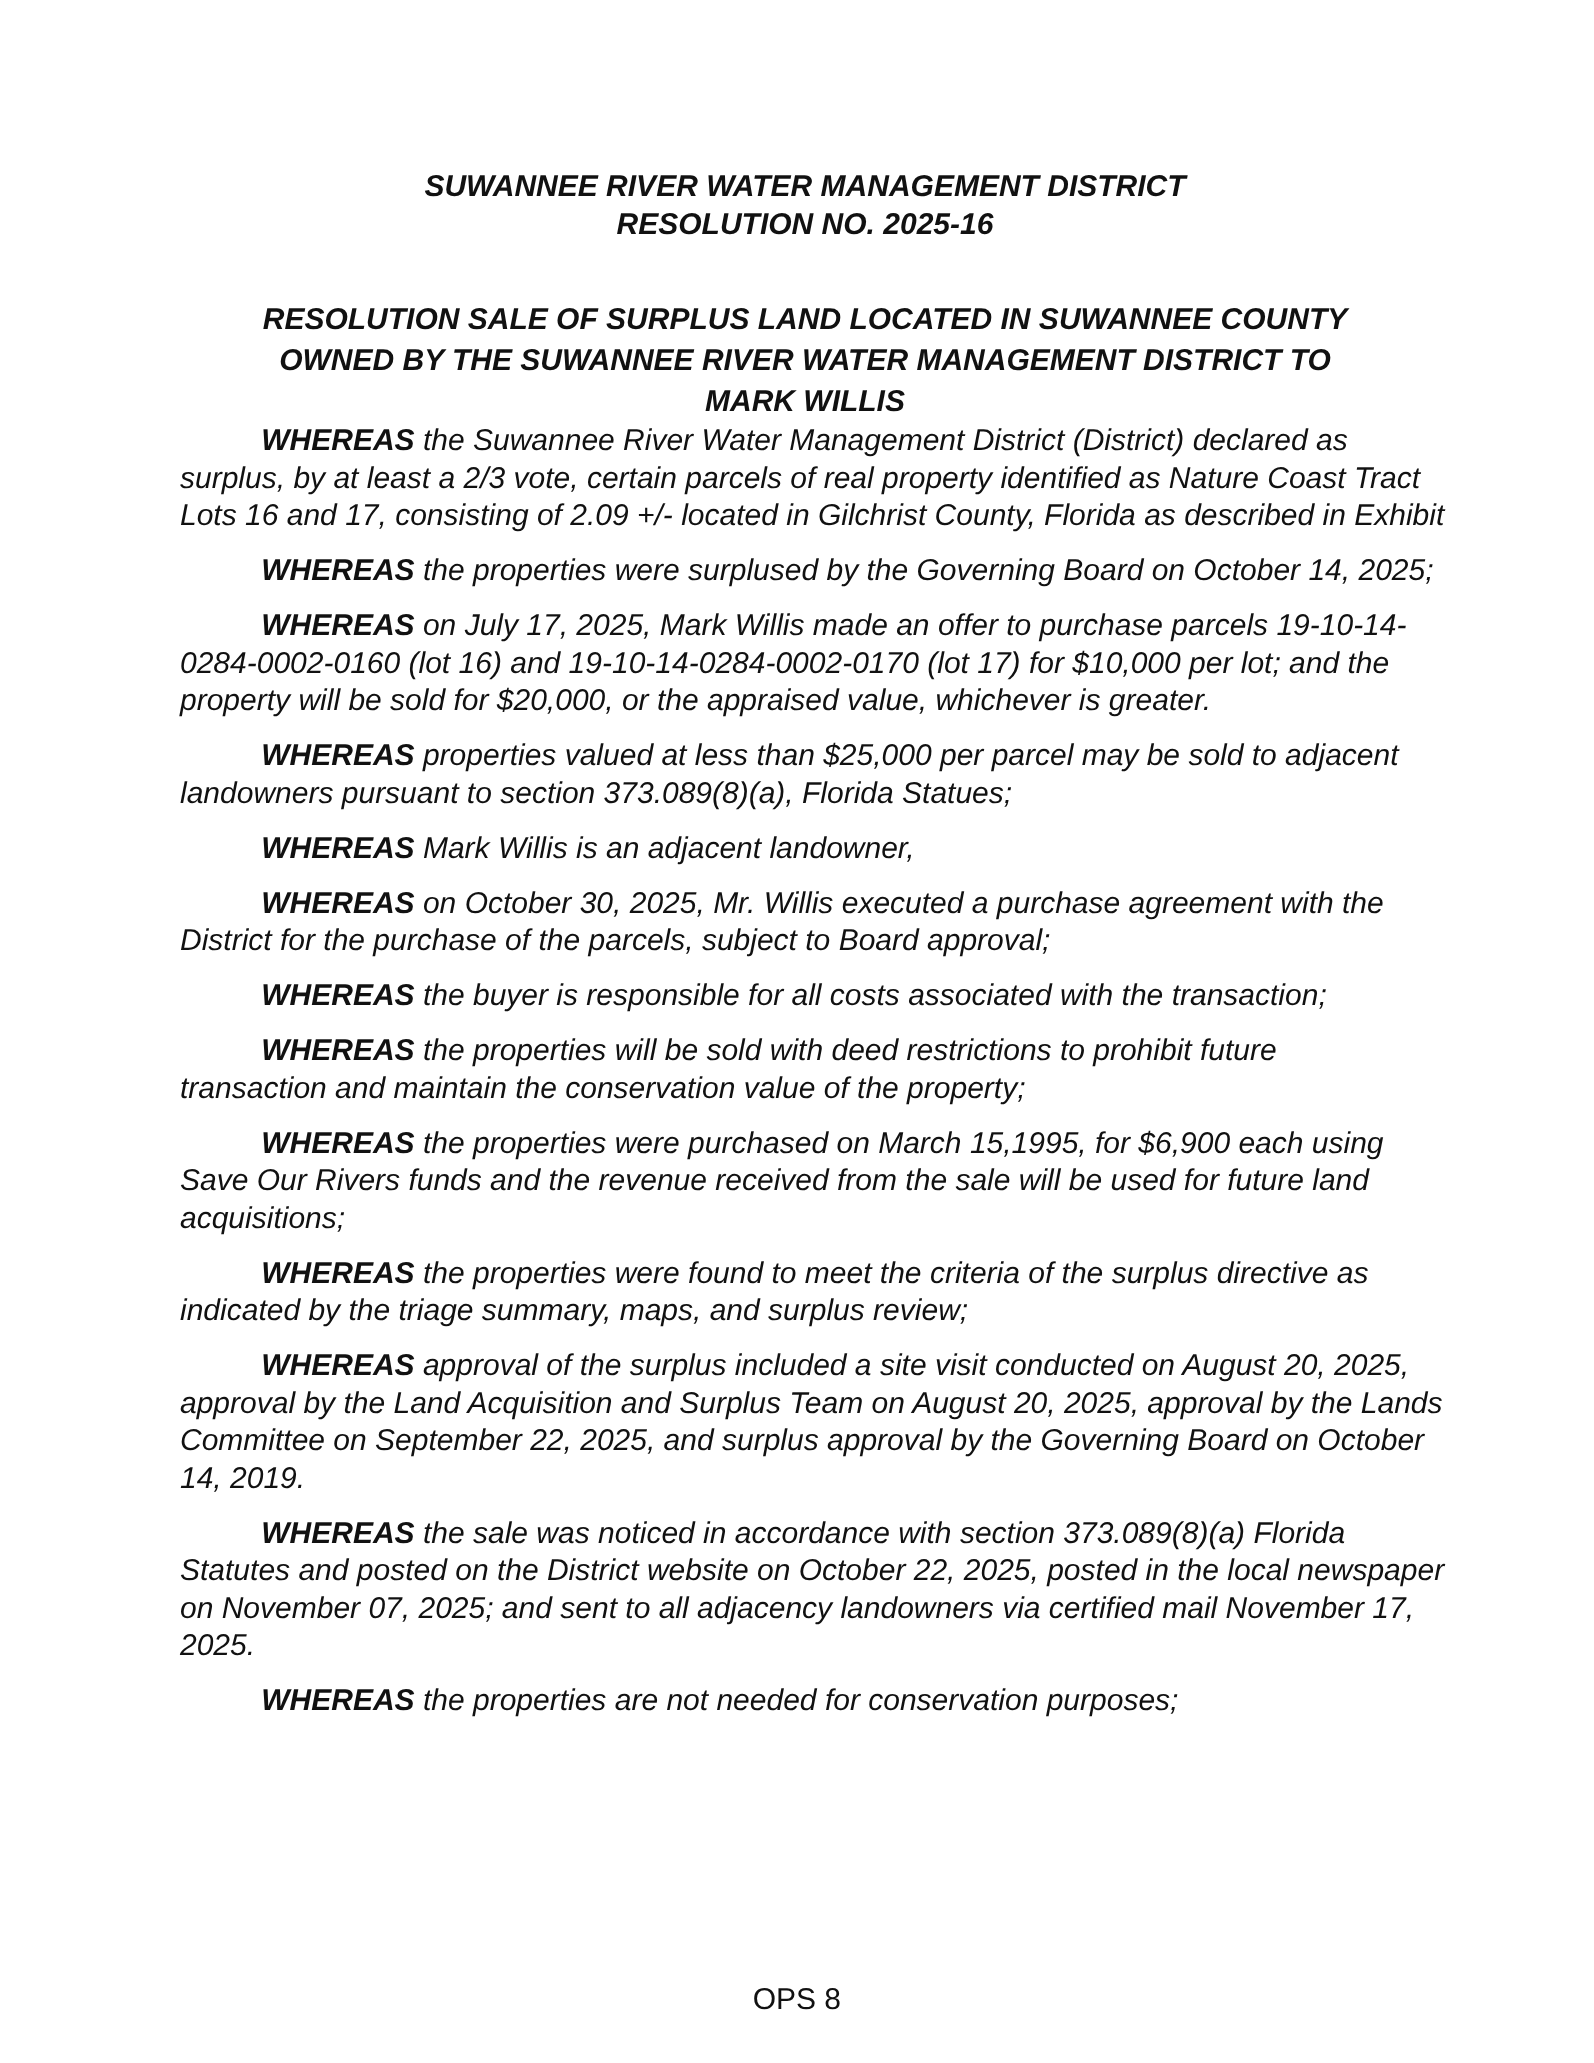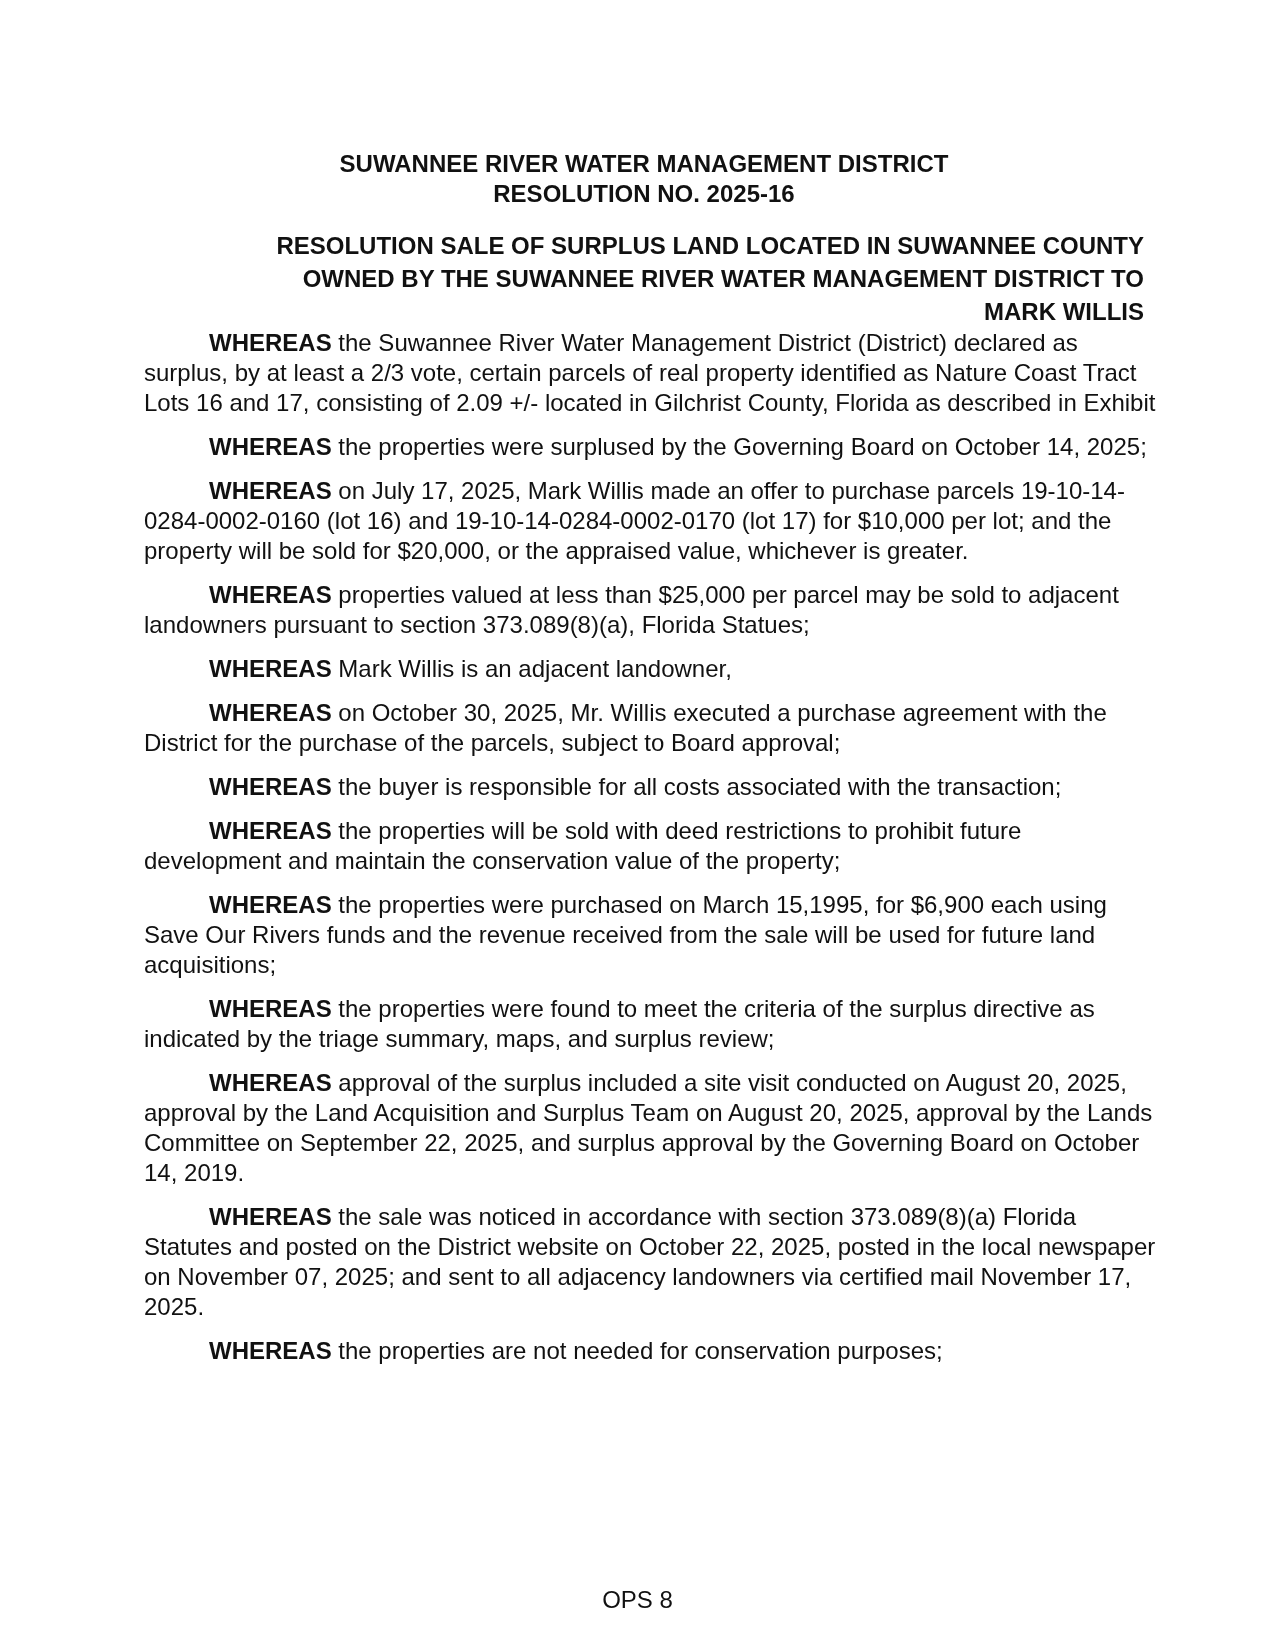--- a/index.html
+++ b/index.html
@@ -14,39 +14,40 @@
     margin: 0 auto;
     background: #ffffff;
     color: #111111;
     font-family: "Liberation Sans", sans-serif;
     font-size: 24px;
     overflow: hidden;
   }
   .content {
     position: absolute;
     left: 144px;
-    top: 149px;
+    top: 135px;
     width: 1000px;
+    font-style: italic;
   }
   .doc-title {
     font-weight: bold;
     text-align: center;
     line-height: 30px;
     margin: 0;
   }
   .res-no {
     font-weight: bold;
     text-align: center;
     line-height: 30px;
   }
   .subject {
     font-weight: bold;
-    text-align: right;
+    text-align: center;
     line-height: 33px;
-    margin-top: 20px;
+    margin-top: 44px;
   }
   .para {
     line-height: 30px;
     margin: 0 0 14px 0;
   }
   .para .line {
     min-height: 30px;
     white-space: nowrap;
   }
   .para .line.first {
@@ -99,21 +100,21 @@
         </div>
         <div class="para">
           <div class="line first"><span class="lead">WHEREAS</span> on October 30, 2025, Mr. Willis executed a purchase agreement with the</div>
           <div class="line">District for the purchase of the parcels, subject to Board approval;</div>
         </div>
         <div class="para">
           <div class="line first"><span class="lead">WHEREAS</span> the buyer is responsible for all costs associated with the transaction;</div>
         </div>
         <div class="para">
           <div class="line first"><span class="lead">WHEREAS</span> the properties will be sold with deed restrictions to prohibit future</div>
-          <div class="line">development and maintain the conservation value of the property;</div>
+          <div class="line">transaction and maintain the conservation value of the property;</div>
         </div>
         <div class="para">
           <div class="line first"><span class="lead">WHEREAS</span> the properties were purchased on March 15,1995, for $6,900 each using</div>
           <div class="line">Save Our Rivers funds and the revenue received from the sale will be used for future land</div>
           <div class="line">acquisitions;</div>
         </div>
         <div class="para">
           <div class="line first"><span class="lead">WHEREAS</span> the properties were found to meet the criteria of the surplus directive as</div>
           <div class="line">indicated by the triage summary, maps, and surplus review;</div>
         </div>

